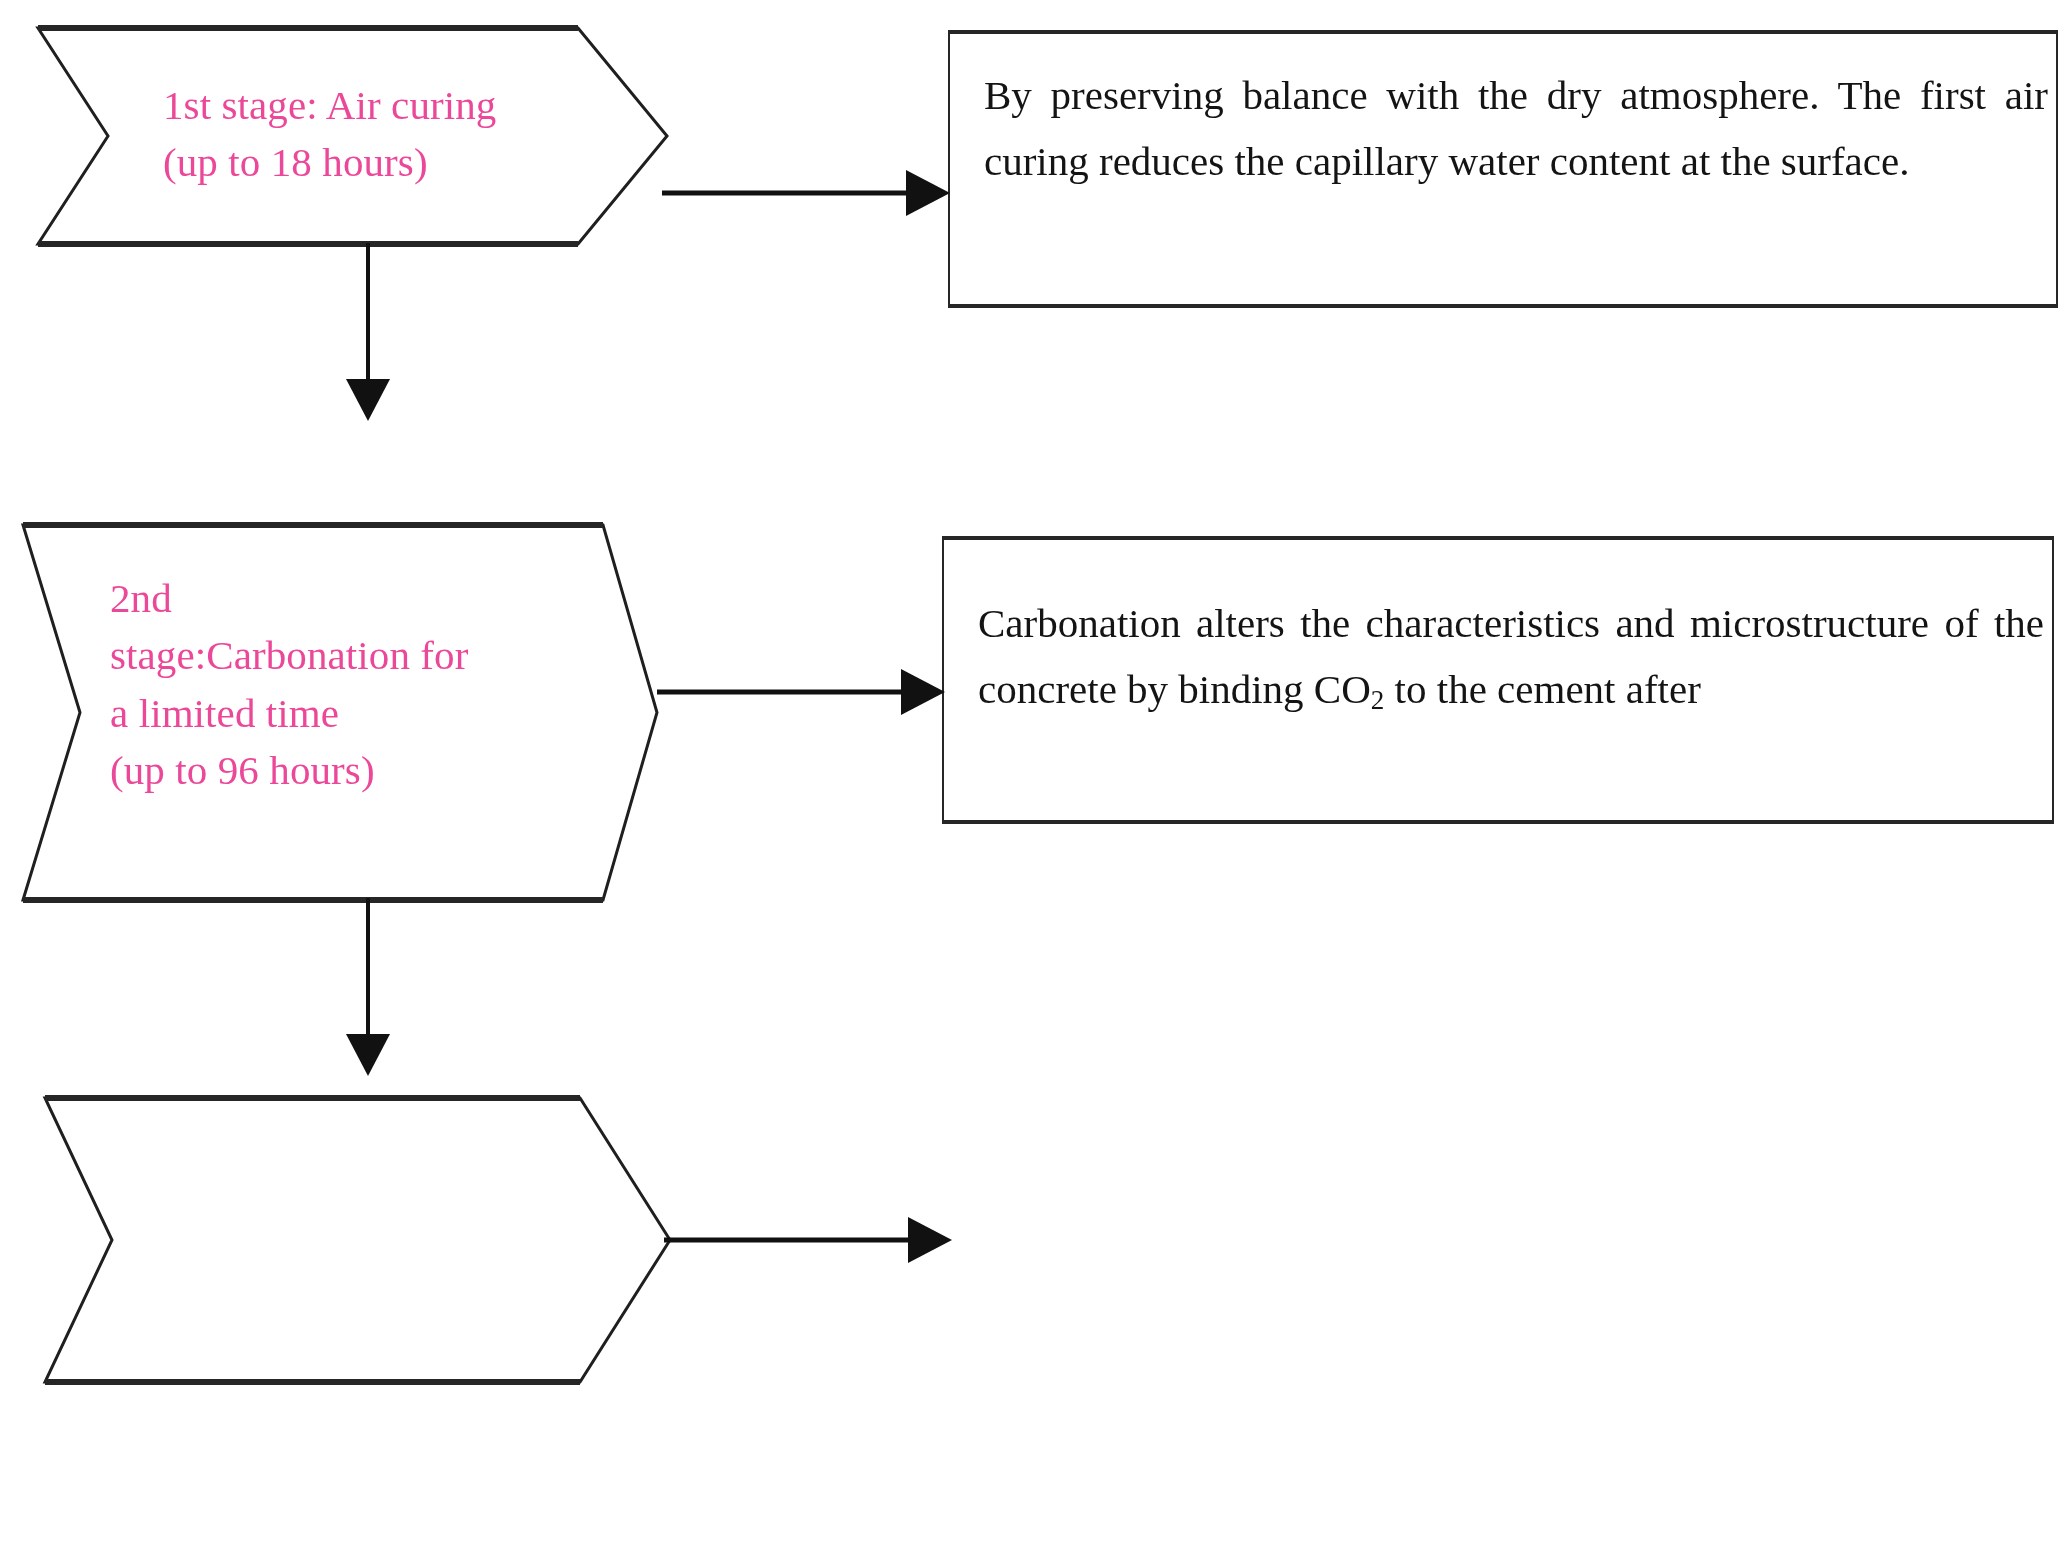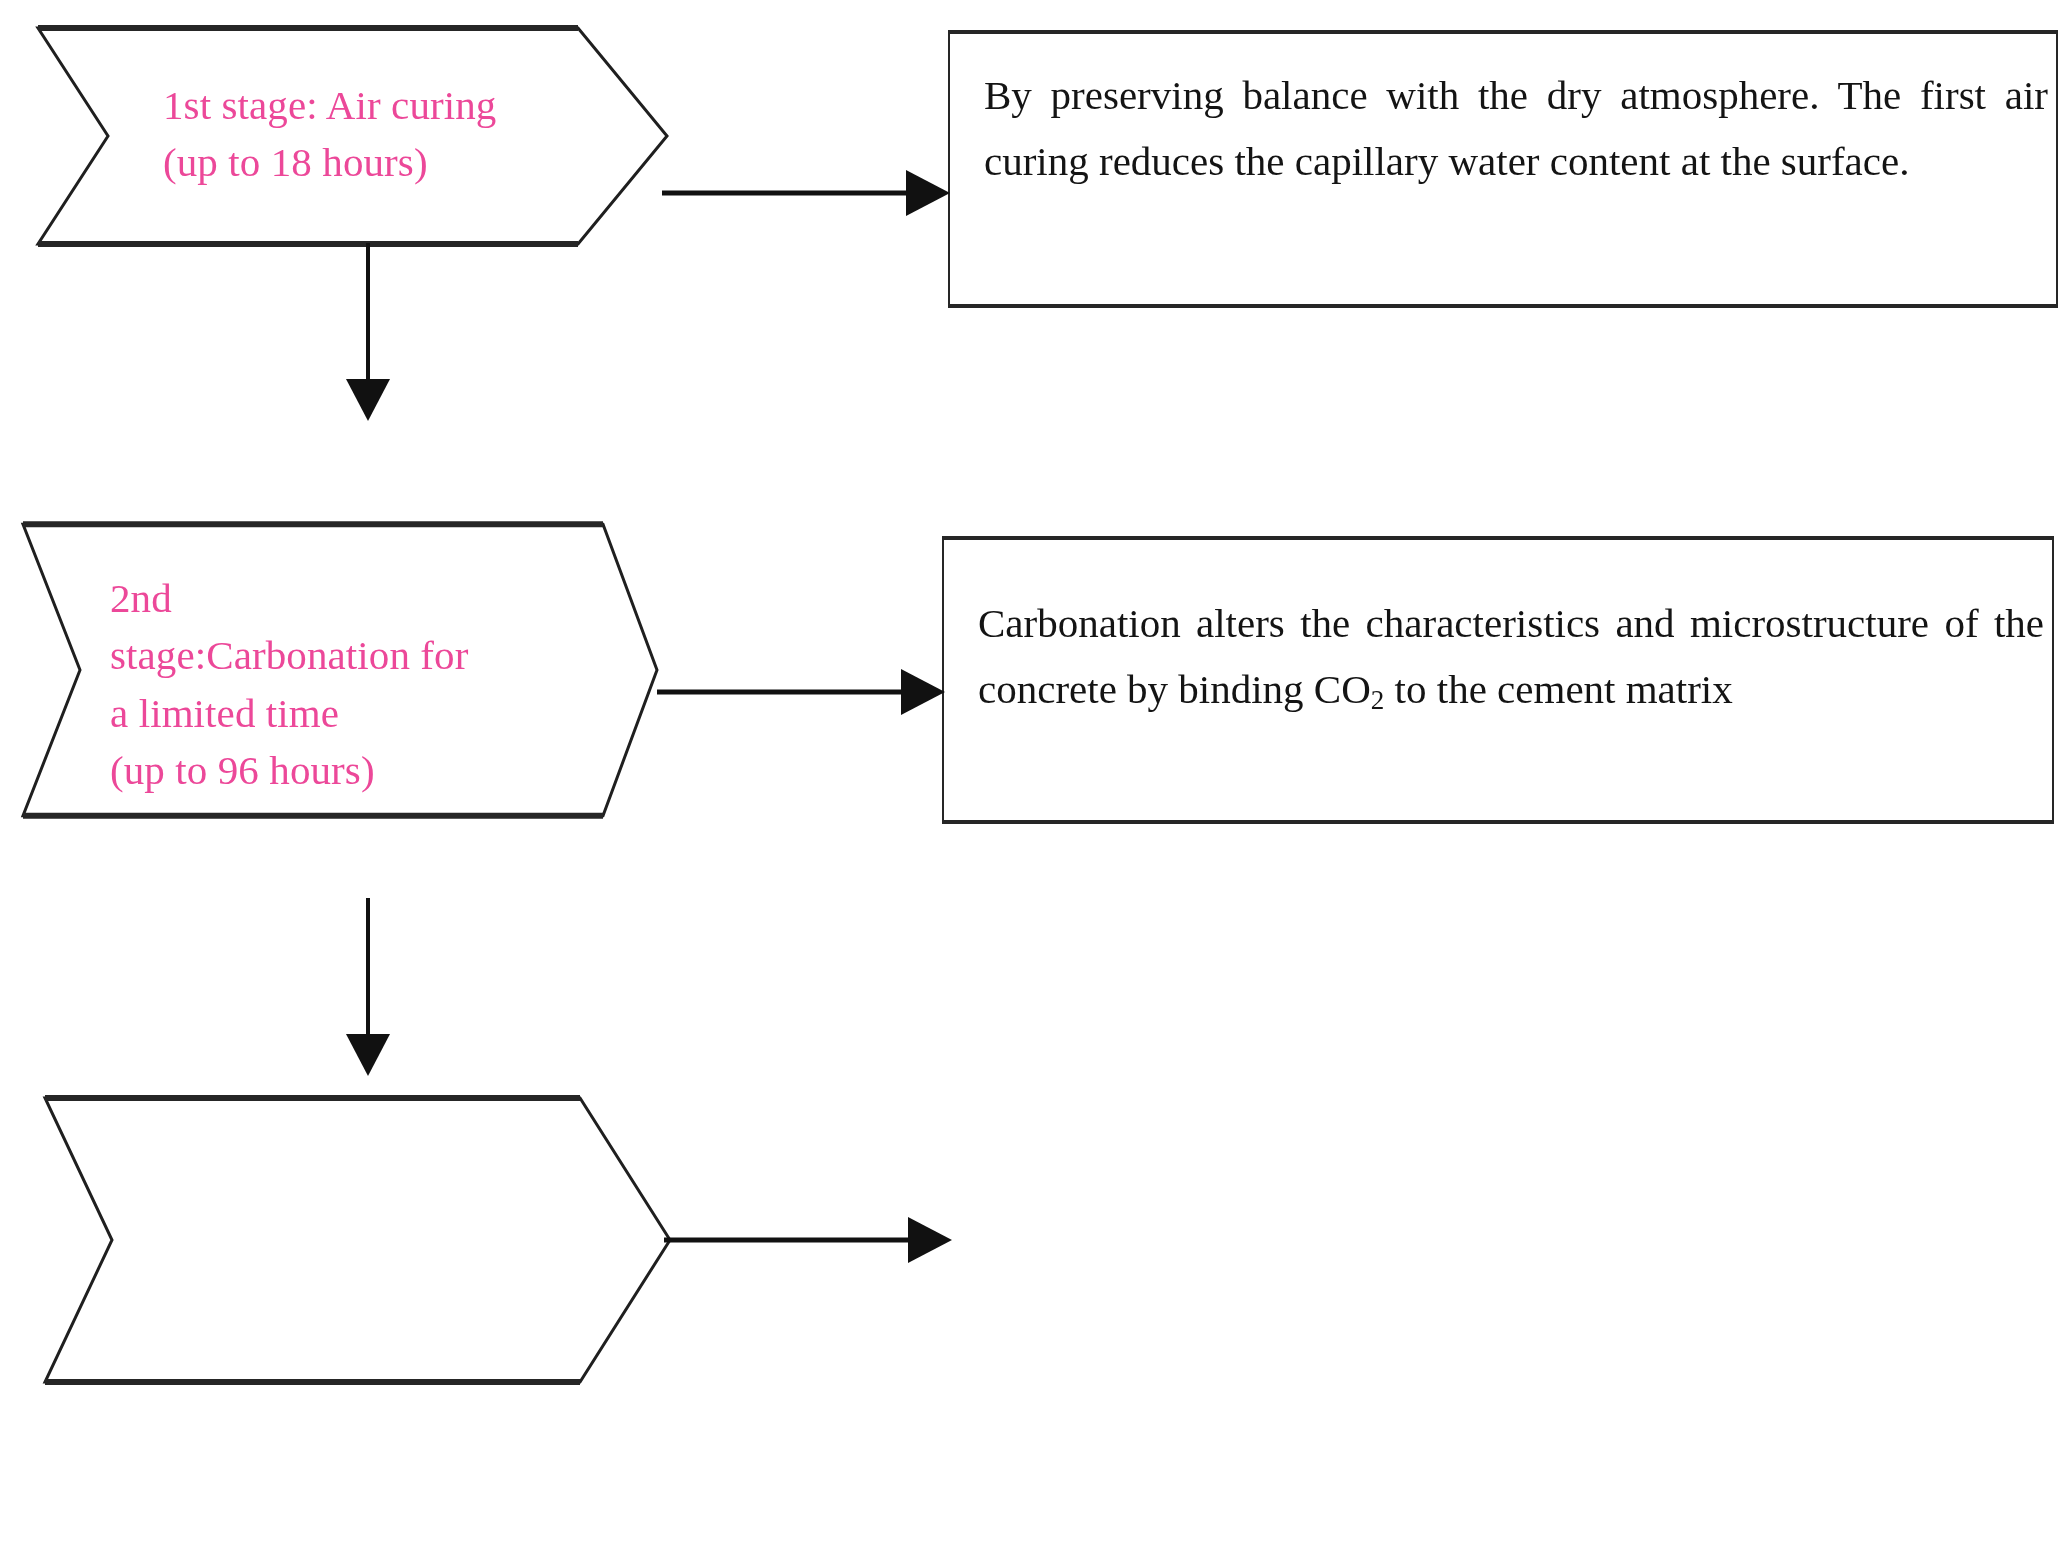--- a/index.html
+++ b/index.html
@@ -106,21 +106,21 @@
       <polygon points="11,136 55,136 33,178" fill="#111111"></polygon>
     </svg>
   </div>
 
   <div class="descbox" style="left:948px; top:30px; width:1110px; height:278px;">
     <div class="inner" style="top:28px;">
       <p>By preserving balance with the dry atmosphere. The first air curing reduces the capillary water content at the surface.</p>
     </div>
   </div>
 
-  <div class="chevron" style="left:18px; top:522px; width:645px; height:296px;">
+  <div class="chevron" style="left:18px; top:522px; width:645px; height:381px;">
     <svg viewBox="0 0 645 380" preserveAspectRatio="none">
       <polygon points="5,3 585,3 639,190 585,377 5,377 62,190" fill="#ffffff" stroke="#1f1f1f" stroke-width="3" vector-effect="non-scaling-stroke"></polygon>
       <line x1="5" y1="3" x2="585" y2="3" stroke="#262626" stroke-width="6" vector-effect="non-scaling-stroke"></line>
       <line x1="5" y1="377" x2="585" y2="377" stroke="#262626" stroke-width="6" vector-effect="non-scaling-stroke"></line>
     </svg>
     <div class="chevron-label" style="left:92px; top:48px; width:470px;">2nd
 stage:Carbonation for
 a limited time
 (up to 96 hours)</div>
   </div>
@@ -134,21 +134,21 @@
 
   <div class="connector" style="left:335px; top:898px; width:66px; height:180px;">
     <svg width="66" height="180" viewBox="0 0 66 180">
       <line x1="33" y1="0" x2="33" y2="140" stroke="#111111" stroke-width="4"></line>
       <polygon points="11,136 55,136 33,178" fill="#111111"></polygon>
     </svg>
   </div>
 
   <div class="descbox" style="left:942px; top:536px; width:1112px; height:288px;">
     <div class="inner" style="top:50px;">
-      <p><span>Carbonation alters the characteristics and microstructure of the concrete by binding CO</span><sub>2</sub><span> to the cement matrix</span></p>
+      <p><span>Carbonation alters the characteristics and microstructure of the concrete by binding CO</span><sub>2</sub><span> to the cement after</span></p>
     </div>
   </div>
 
   <div class="chevron" style="left:40px; top:1095px; width:635px; height:290px;">
     <svg viewBox="0 0 635 290" preserveAspectRatio="none">
       <polygon points="5,3 540,3 630,145 540,287 5,287 72,145" fill="#ffffff" stroke="#1f1f1f" stroke-width="3" vector-effect="non-scaling-stroke"></polygon>
       <line x1="5" y1="3" x2="540" y2="3" stroke="#262626" stroke-width="6" vector-effect="non-scaling-stroke"></line>
       <line x1="5" y1="287" x2="540" y2="287" stroke="#262626" stroke-width="6" vector-effect="non-scaling-stroke"></line>
     </svg>
   </div>

